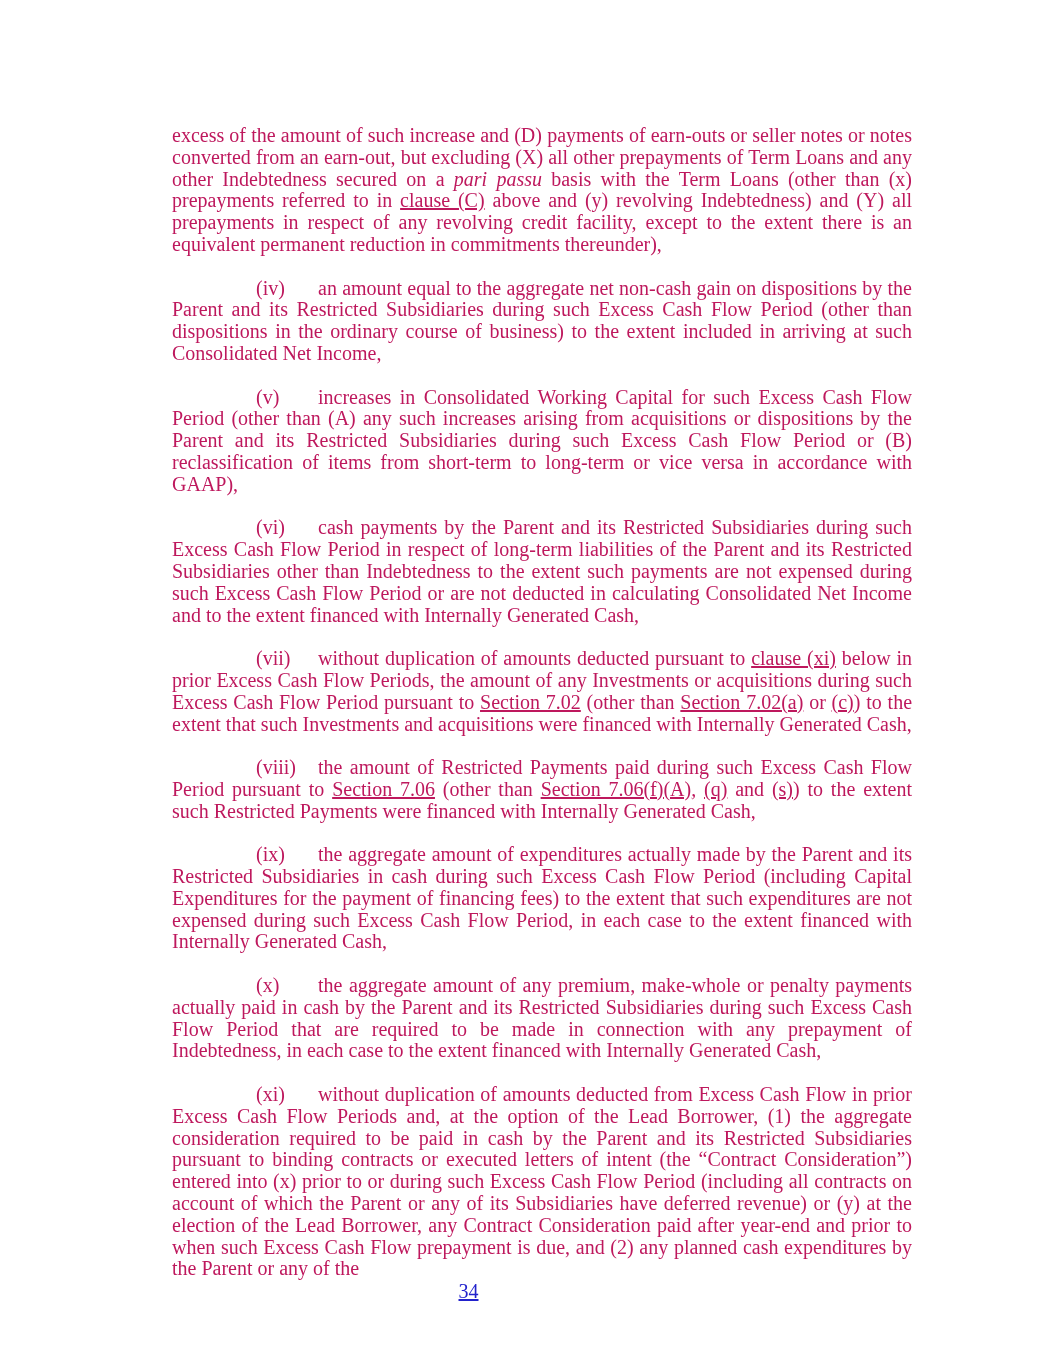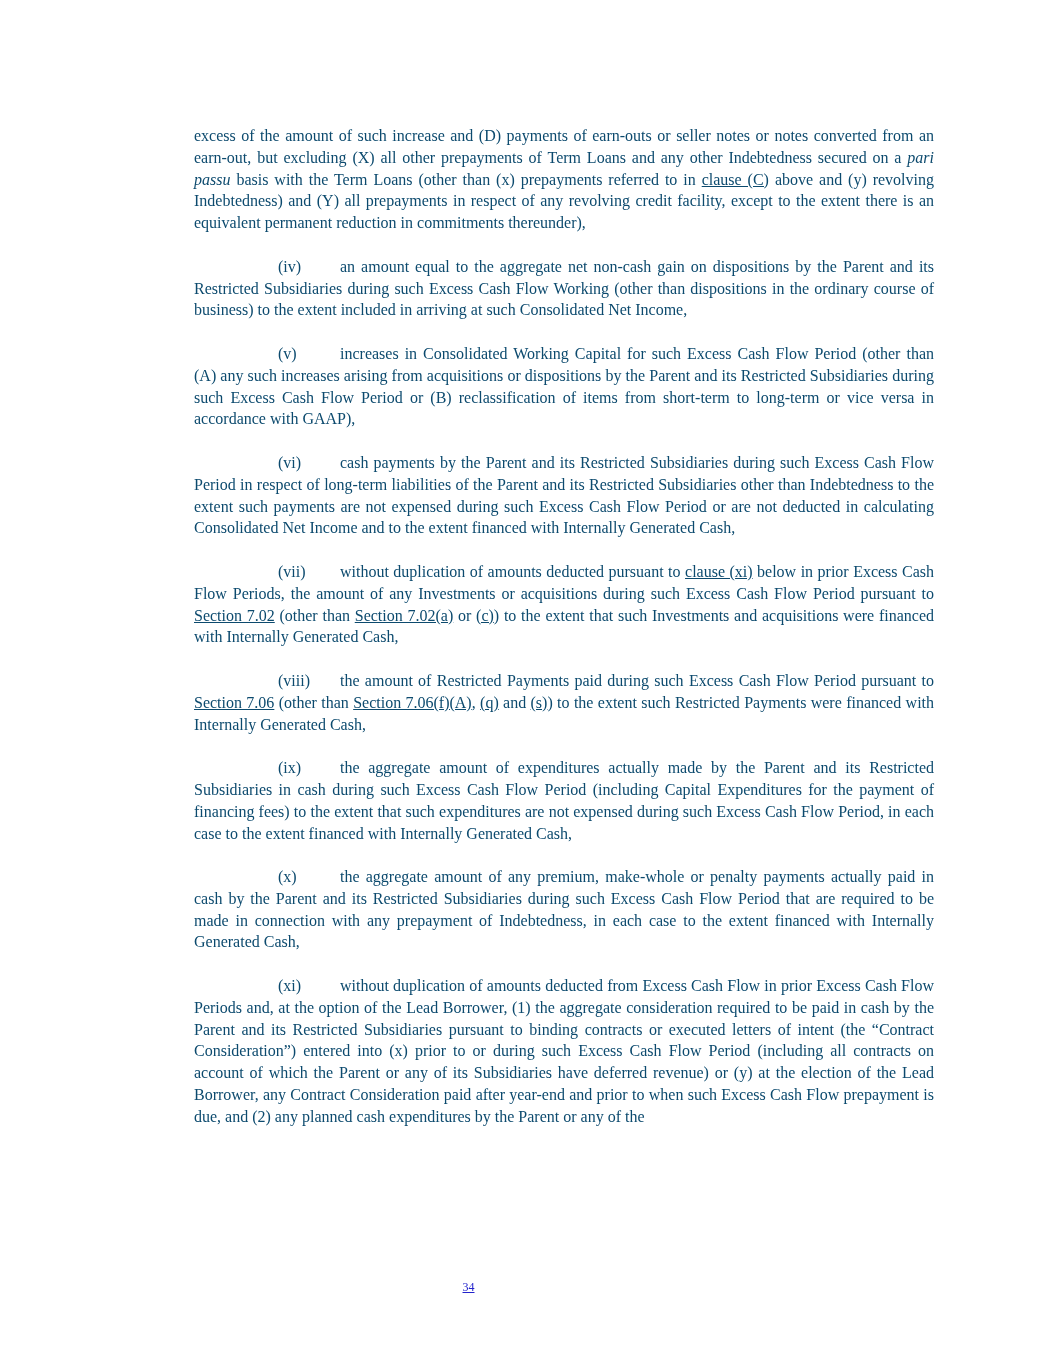--- a/index.html
+++ b/index.html
@@ -1,40 +1,40 @@
 <!DOCTYPE html>
 <html><head>
 <meta charset="utf-8">
 <style>
   html, body { margin: 0; padding: 0; background: #ffffff; }
   body { width: 1055px; height: 1365px; position: relative; overflow: hidden; }
   .page {
-    position: absolute; left: 194px; top: 125px; width: 740px;
+    position: absolute; left: 172px; top: 125px; width: 740px;
     font-family: "Liberation Serif", "DejaVu Serif", serif;
-    font-size: 16px; line-height: 21.8px; color: #0c4a6e;
+    font-size: 20px; line-height: 21.8px; color: #be185d;
   }
   .para { text-align: justify; margin: 0 0 21.8px 0; }
   .para.first { margin-top: 0; }
   .clause-label { display: inline-block; margin-left: 84px; width: 62px; }
   .u { text-decoration: underline; }
   .i { font-style: italic; }
   .b { font-weight: normal; }
   .page-number {
     position: absolute; left: 0; width: 937px; top: 1280px; text-align: center;
-    font-family: "Liberation Serif", "DejaVu Serif", serif; font-size: 12px;
+    font-family: "Liberation Serif", "DejaVu Serif", serif; font-size: 20px;
     color: #2222cc; text-decoration: underline;
   }
 </style>
 </head>
 <body>
 
 <div class="page">
   <p class="para first" id="cont"><span>excess of the amount of such increase and (D) payments of earn-outs or seller notes or notes converted from an earn-out, but excluding (X)&nbsp;all other prepayments of Term Loans and any other Indebtedness secured on a </span><span class="i">pari passu</span><span> basis with the Term Loans (other than (x) prepayments referred to in </span><span class="u">clause&nbsp;(C)</span><span> above and (y) revolving Indebtedness) and (Y)&nbsp;all prepayments in respect of any revolving credit facility, except to the extent there is an equivalent permanent reduction in commitments thereunder),</span></p>
   <div id="clauses">
-      <p class="para"><span class="clause-label">(iv)</span><span>an amount equal to the aggregate net non-cash gain on dispositions by the Parent and its Restricted Subsidiaries during such Excess Cash Flow Working (other than dispositions in the ordinary course of business) to the extent included in arriving at such Consolidated Net Income,</span></p>
+      <p class="para"><span class="clause-label">(iv)</span><span>an amount equal to the aggregate net non-cash gain on dispositions by the Parent and its Restricted Subsidiaries during such Excess Cash Flow Period (other than dispositions in the ordinary course of business) to the extent included in arriving at such Consolidated Net Income,</span></p>
       <p class="para"><span class="clause-label">(v)</span><span>increases in Consolidated Working Capital for such Excess Cash Flow Period (other than (A) any such increases arising from acquisitions or dispositions by the Parent and its Restricted Subsidiaries during such Excess Cash Flow Period or (B) reclassification of items from short-term to long-term or vice versa in accordance with GAAP),</span></p>
       <p class="para"><span class="clause-label">(vi)</span><span>cash payments by the Parent and its Restricted Subsidiaries during such Excess Cash Flow Period in respect of long-term liabilities of the Parent and its Restricted Subsidiaries other than Indebtedness to the extent such payments are not expensed during such Excess Cash Flow Period or are not deducted in calculating Consolidated Net Income and to the extent financed with Internally Generated Cash,</span></p>
       <p class="para"><span class="clause-label">(vii)</span><span>without duplication of amounts deducted pursuant to </span><span class="u">clause (xi)</span><span> below in prior Excess Cash Flow Periods, the amount of any Investments or acquisitions during such Excess Cash Flow Period pursuant to </span><span class="u">Section 7.02</span><span> (other than </span><span class="u">Section 7.02(a)</span><span> or </span><span class="u">(c)</span><span>) to the extent that such Investments and acquisitions were financed with Internally Generated Cash,</span></p>
       <p class="para"><span class="clause-label">(viii)</span><span>the amount of Restricted Payments paid during such Excess Cash Flow Period pursuant to </span><span class="u">Section 7.06</span><span> (other than </span><span class="u">Section 7.06(f)(A)</span><span>, </span><span class="u">(q)</span><span> and </span><span class="u">(s)</span><span>) to the extent such Restricted Payments were financed with Internally Generated Cash,</span></p>
       <p class="para"><span class="clause-label">(ix)</span><span>the aggregate amount of expenditures actually made by the Parent and its Restricted Subsidiaries in cash during such Excess Cash Flow Period (including Capital Expenditures for the payment of financing fees) to the extent that such expenditures are not expensed during such Excess Cash Flow Period, in each case to the extent financed with Internally Generated Cash,</span></p>
       <p class="para"><span class="clause-label">(x)</span><span>the aggregate amount of any premium, make-whole or penalty payments actually paid in cash by the Parent and its Restricted Subsidiaries during such Excess Cash Flow Period that are required to be made in connection with any prepayment of Indebtedness, in each case to the extent financed with Internally Generated Cash,</span></p>
       <p class="para"><span class="clause-label">(xi)</span><span>without duplication of amounts deducted from Excess Cash Flow in prior Excess Cash Flow Periods and, at the option of the Lead Borrower, (1) the aggregate consideration required to be paid in cash by the Parent and its Restricted Subsidiaries pursuant to binding contracts or executed letters of intent (the “</span><span class="b">Contract Consideration</span><span>”) entered into (x) prior to or during such Excess Cash Flow Period (including all contracts on account of which the Parent or any of its Subsidiaries have deferred revenue) or (y) at the election of the Lead Borrower, any Contract Consideration paid after year-end and prior to when such Excess Cash Flow prepayment is due, and (2) any planned cash expenditures by the Parent or any of the</span></p>
     </div>
 </div>
 

